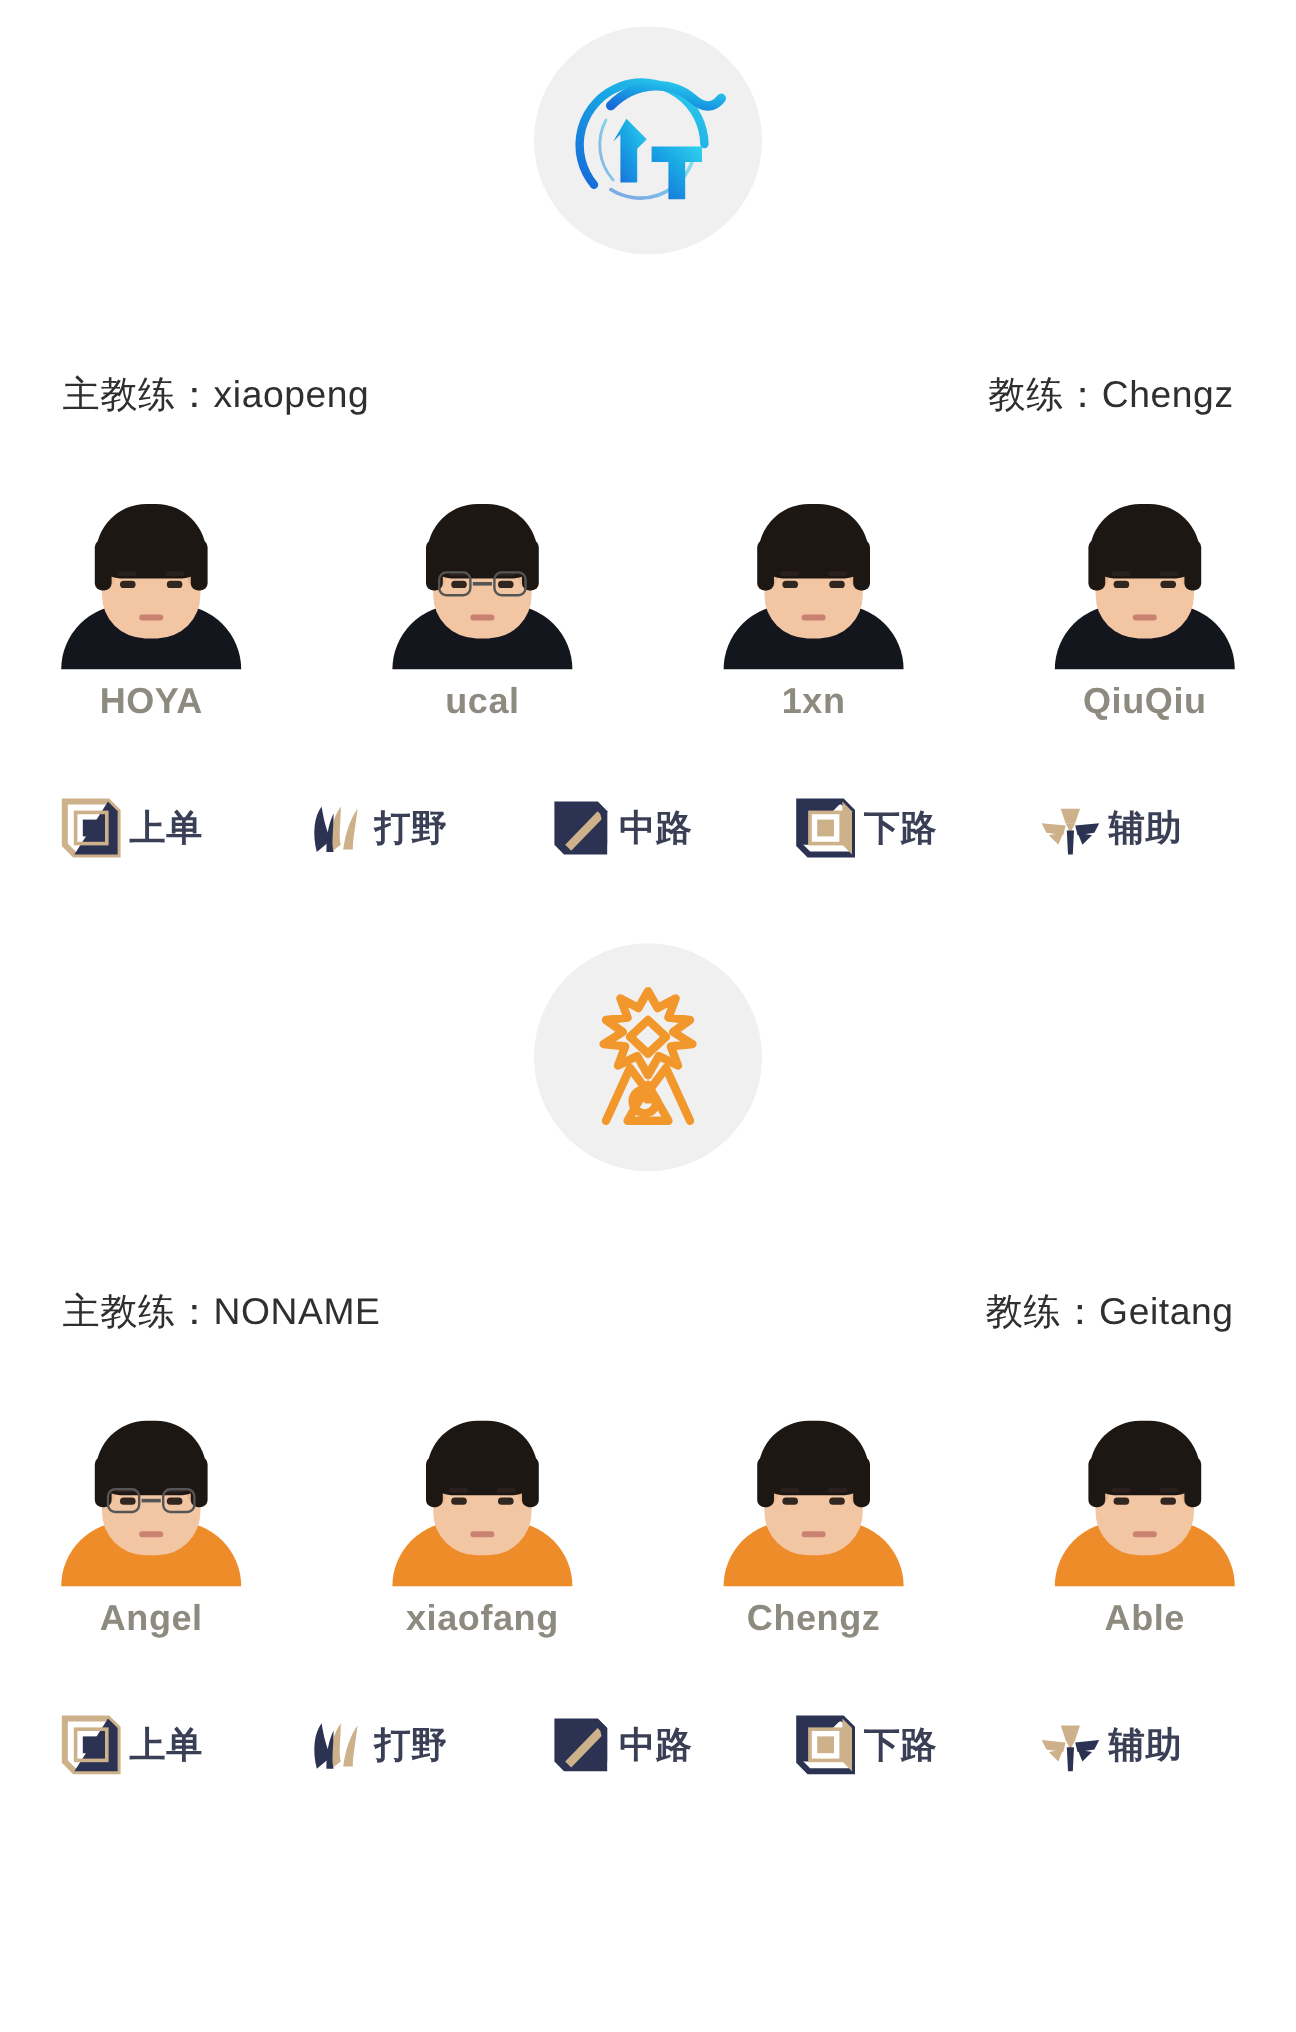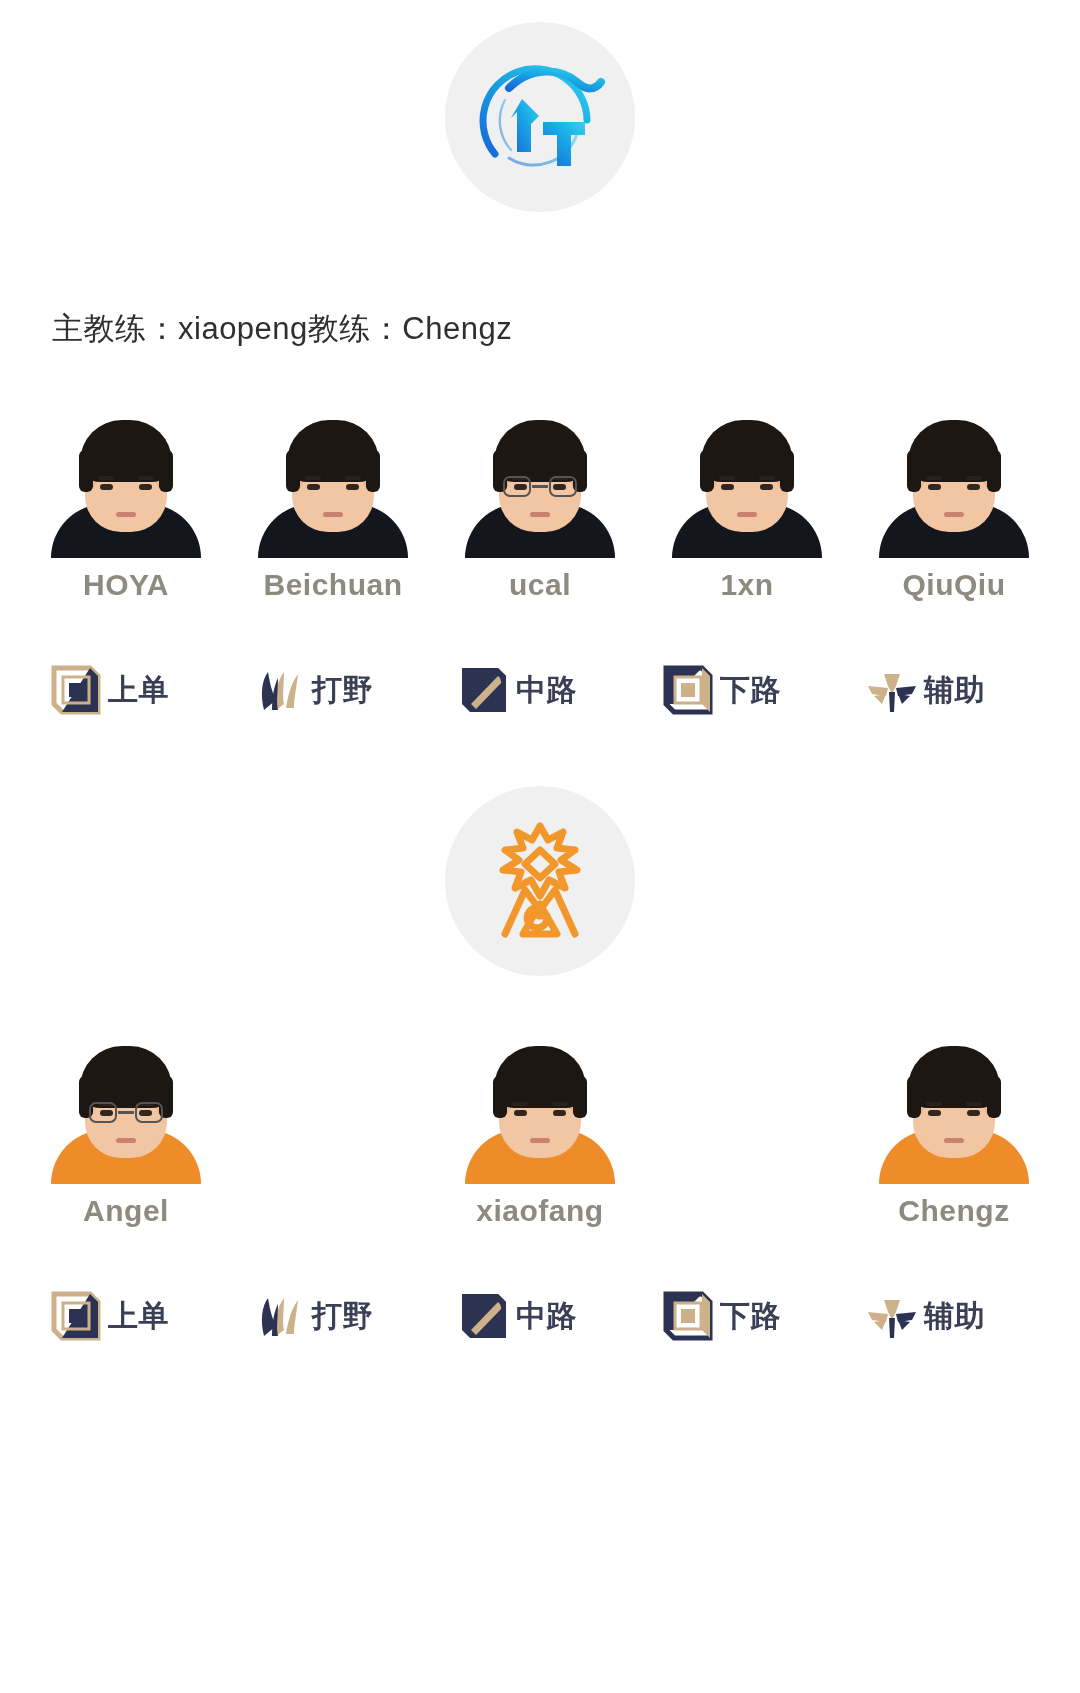--- a/index.html
+++ b/index.html
@@ -34,20 +34,21 @@
     display: flex;
     align-items: center;
     justify-content: center;
     position: relative;
   }
   .logo-circle svg { display: block; }
 
   
   .coach-row {
     display: flex;
+    justify-content: space-between;
     align-items: baseline;
     padding: 0 52px 0 52px;
   }
   .coach {
     font-size: 31px;
     color: #2f2f2f;
     letter-spacing: 0.5px;
     white-space: nowrap;
     font-weight: 400;
   }
@@ -272,38 +273,20 @@
           <div class="av-brow-l"></div>
             <div class="av-brow-r"></div>
           <div class="av-eye-l"></div>
             <div class="av-eye-r"></div>
           <div class="av-mouth"></div>
 
         </div>
         <div class="pname">HOYA</div>
       </div>
 
-      <div class="player">
-        <div class="portrait">
-          <div class="av-body" style="background:#13161d"></div>
-          <div class="av-neck"></div>
-          <div class="av-face"></div>
-          <div class="av-ear-l"></div>
-            <div class="av-ear-r"></div>
-          <div class="av-hair"></div>
-            <div class="av-fringe"></div>
-          <div class="av-brow-l"></div>
-            <div class="av-brow-r"></div>
-          <div class="av-eye-l"></div>
-            <div class="av-eye-r"></div>
-          <div class="av-mouth"></div>
-
-        </div>
-        <div class="pname">Beichuan</div>
-      </div>
 
       <div class="player">
         <div class="portrait">
           <div class="av-body" style="background:#13161d"></div>
           <div class="av-neck"></div>
           <div class="av-face"></div>
           <div class="av-ear-l"></div>
             <div class="av-ear-r"></div>
           <div class="av-hair"></div>
             <div class="av-fringe"></div>
@@ -438,20 +421,24 @@
             <path d="M75 20 L83 34 L98 26 L92 42 L110 44 L96 54 L112 64 L94 66 L100 82 L84 74 L75 90 L66 74 L50 82 L56 66 L38 64 L54 54 L40 44 L58 42 L52 26 L67 34 Z"></path>
             <path d="M75 44 L90 58 L75 72 L60 58 Z"></path>
             <path d="M40 128 L60 84 L75 104 L90 84 L110 128"></path>
             <path d="M58 128 L75 98 L92 128 Z"></path>
             <path d="M70 102 A10 10 0 1 0 82 110 L74 110"></path>
           </g>
         </svg>
       </div>
     </div>
 
+    <div class="coach-row" style="margin-top:96px;">
+      <div class="coach">主教练：NONAME</div>
+      <div class="coach">教练：Geitang</div>
+    </div>
 
     <div class="players" style="margin-top:56px;">
 
       <div class="player">
         <div class="portrait">
           <div class="av-body" style="background:#ef8c2a"></div>
           <div class="av-neck"></div>
           <div class="av-face"></div>
           <div class="av-ear-l"></div>
             <div class="av-ear-r"></div>
@@ -502,20 +489,38 @@
           <div class="av-brow-l"></div>
             <div class="av-brow-r"></div>
           <div class="av-eye-l"></div>
             <div class="av-eye-r"></div>
           <div class="av-mouth"></div>
 
         </div>
         <div class="pname">Chengz</div>
       </div>
 
+      <div class="player">
+        <div class="portrait">
+          <div class="av-body" style="background:#ef8c2a"></div>
+          <div class="av-neck"></div>
+          <div class="av-face"></div>
+          <div class="av-ear-l"></div>
+            <div class="av-ear-r"></div>
+          <div class="av-hair"></div>
+            <div class="av-fringe"></div>
+          <div class="av-brow-l"></div>
+            <div class="av-brow-r"></div>
+          <div class="av-eye-l"></div>
+            <div class="av-eye-r"></div>
+          <div class="av-mouth"></div>
+
+        </div>
+        <div class="pname">Able</div>
+      </div>
 
 
     </div>
 
     <div class="roles" style="margin-top:62px;">
 
       <div class="role">
         <span class="ricon">
           <svg width="52" height="52" viewBox="0 0 52 52">
             <path d="M4 4 H40 L48 12 V48 H12 L4 40 Z" fill="none" stroke="#cdb18a" stroke-width="5"></path>

